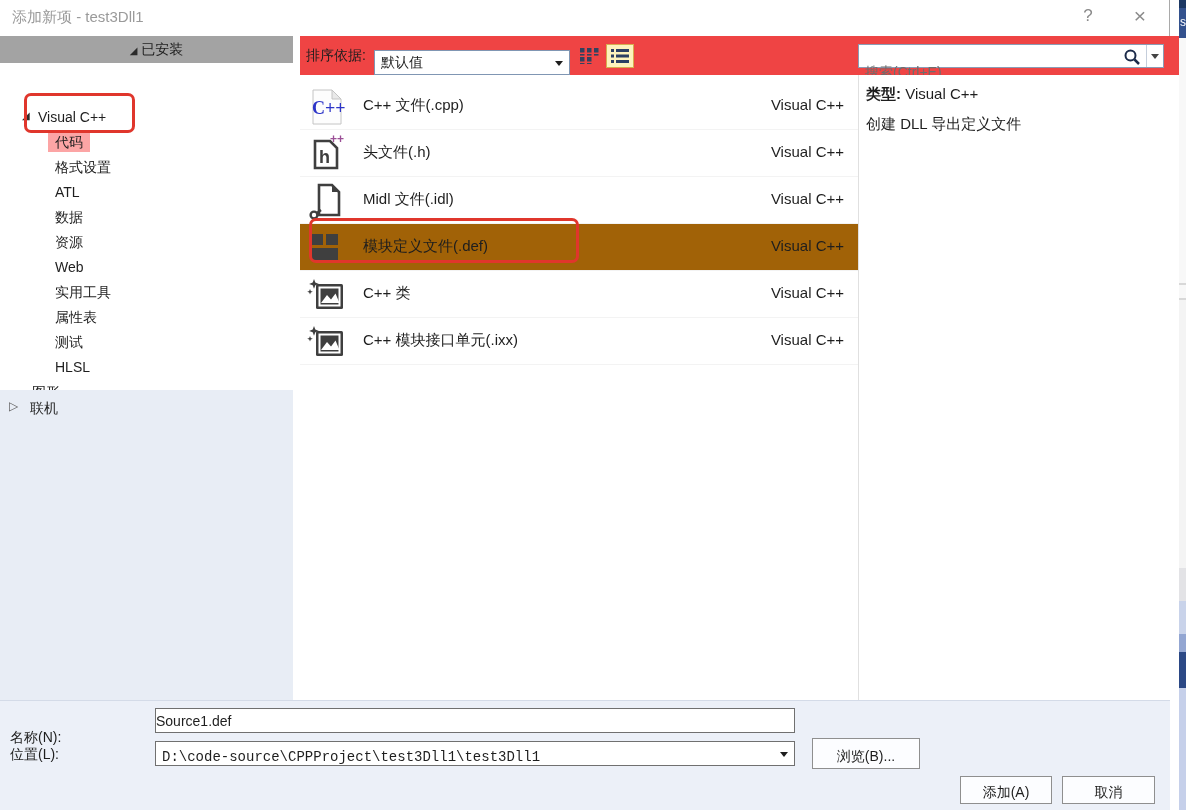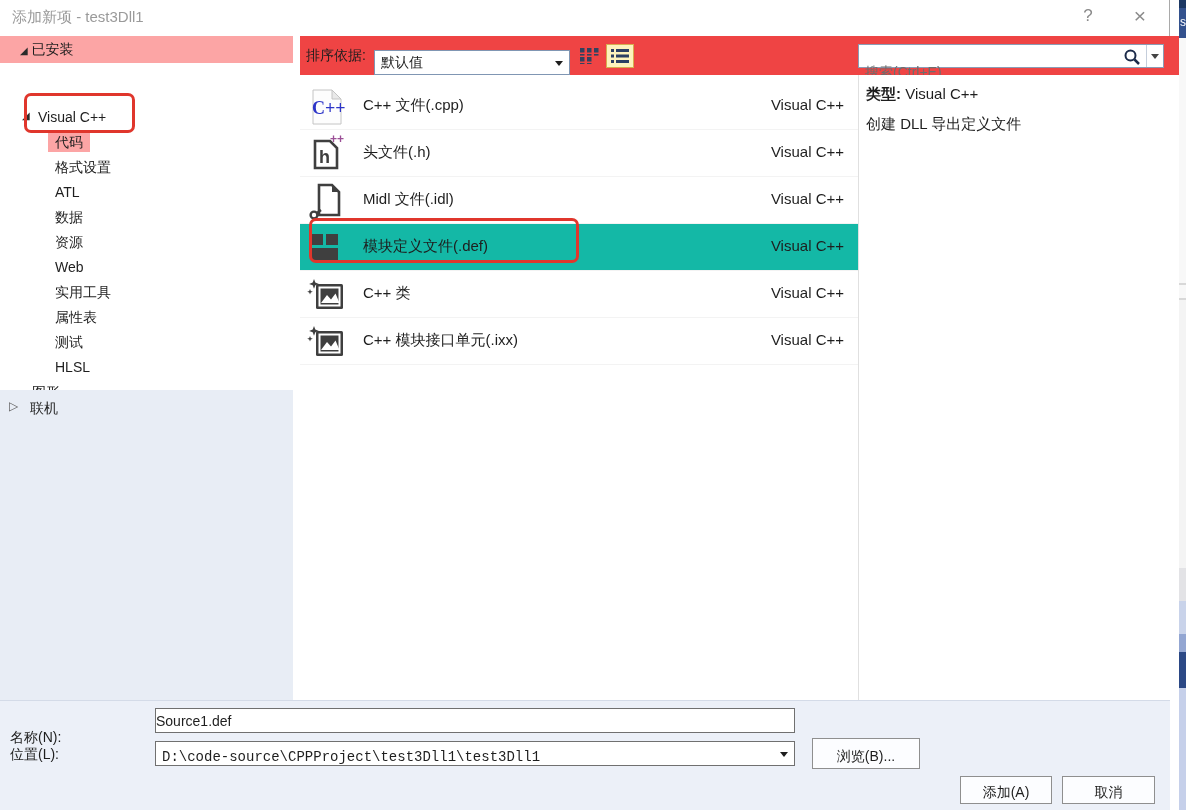--- a/index.html
+++ b/index.html
@@ -9,21 +9,21 @@
   
   .dialog { position:absolute; left:0; top:0; width:1170px; height:810px; background:#fff; border-right:1px solid #a9a9a9; }
 
   .titlebar { position:absolute; left:0; top:0; width:100%; height:36px; background:#fff; }
   .titlebar .title { position:absolute; left:12px; top:8px; font-size:15px; color:#9a9a9a; }
   .titlebar .help { position:absolute; left:1075px; top:6px; font-size:17px; color:#8a8a8a; width:26px; text-align:center; cursor:default; }
   .titlebar .close { position:absolute; left:1125px; top:4px; font-size:21px; color:#8a8a8a; width:30px; text-align:center; cursor:default; }
 
   
   .sidebar { position:absolute; left:0; top:36px; width:293px; height:664px; background:#fff; }
-  .installed-header { position:absolute; left:0; top:0; width:100%; height:27px; background:#fca5a5; font-size:14px; color:#1e1e1e; padding:5px 0 0 20px; }
+  .installed-header { position:absolute; left:0; top:0; width:100%; height:27px; background:#a3a3a3; font-size:14px; color:#1e1e1e; padding:5px 0 0 20px;text-align:center; }
   .tree-area { position:absolute; left:0; top:27px; width:100%; height:327px; background:#fff; }
   .tree-parent { position:absolute; left:0; top:44px; width:100%; height:24px; font-size:14px; color:#1e1e1e; }
   .tree-parent .tri { position:absolute; left:22px; top:3px; }
   .tree-parent .lbl { position:absolute; left:38px; top:2px; }
   .tree-item { position:absolute; left:0; width:100%; height:25px; font-size:14px; color:#1e1e1e; padding-left:55px; padding-top:3px; }
   .tree-item.less-indent { padding-left:32px; }
   .tree-item .sel { background:#fca5a5; padding:2px 7px; margin-left:-7px; }
   .tri-glyph { font-size:10px; color:#2b2b2b; }
   .tri-glyph.collapsed { color:#5a5a5a; font-size:12px; }
   .online-region { position:absolute; left:0; top:354px; width:100%; height:310px; background:#e8edf5; }
@@ -44,21 +44,21 @@
   .search-box input { position:absolute; left:0; top:16px; width:252px; height:22px; border:0; outline:none; font-size:14px; color:#555; padding:2px 6px; font-family:inherit; background:transparent; }
   .search-box input::placeholder { color:#6d6d6d; opacity:1; }
   .search-mag { position:absolute; right:22px; top:3px; }
   .search-dd { position:absolute; right:0; top:0; width:17px; height:22px; border-left:1px solid #c5cedb; }
   .search-dd .caret { position:absolute; left:4px; top:9px; border-top-color:#444; }
 
   
   .list-area { position:absolute; left:300px; top:75px; width:558px; height:625px; background:#fff; }
   .tpl-row { position:relative; width:100%; height:47px; border-bottom:1px solid #f3f3f3; }
   .tpl-row:first-child { margin-top:8px; }
-  .tpl-row.selected { background:#14b8a6;text-decoration:underline; }
+  .tpl-row.selected { background:#a16207;text-decoration:underline; }
   .tpl-icon { position:absolute; left:6px; top:4px; width:44px; height:40px; }
   .tpl-name { position:absolute; left:63px; top:13px; font-size:15px; color:#1e1e1e; }
   .tpl-cat { position:absolute; right:14px; top:13px; font-size:15px; color:#1e1e1e; }
 
   .vdivider { position:absolute; left:858px; top:75px; width:1px; height:625px; background:#e0e0e0; }
 
   
   .details { position:absolute; left:859px; top:75px; width:311px; height:648px; background:#fff; }
   .type-line { position:absolute; left:7px; top:10px; font-size:15px; color:#1e1e1e; }
   .type-line b { font-weight:bold; }

